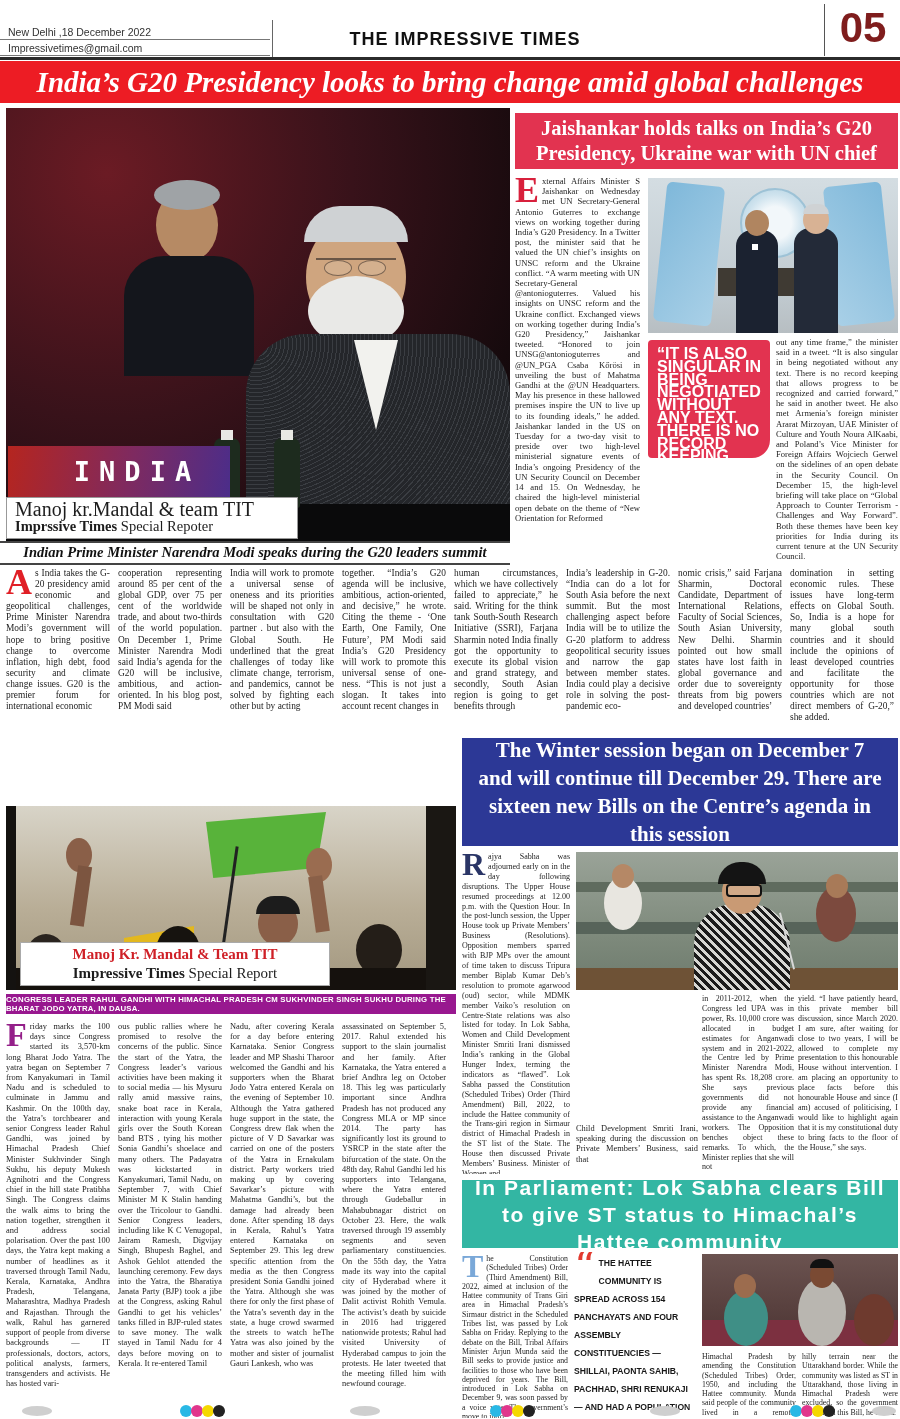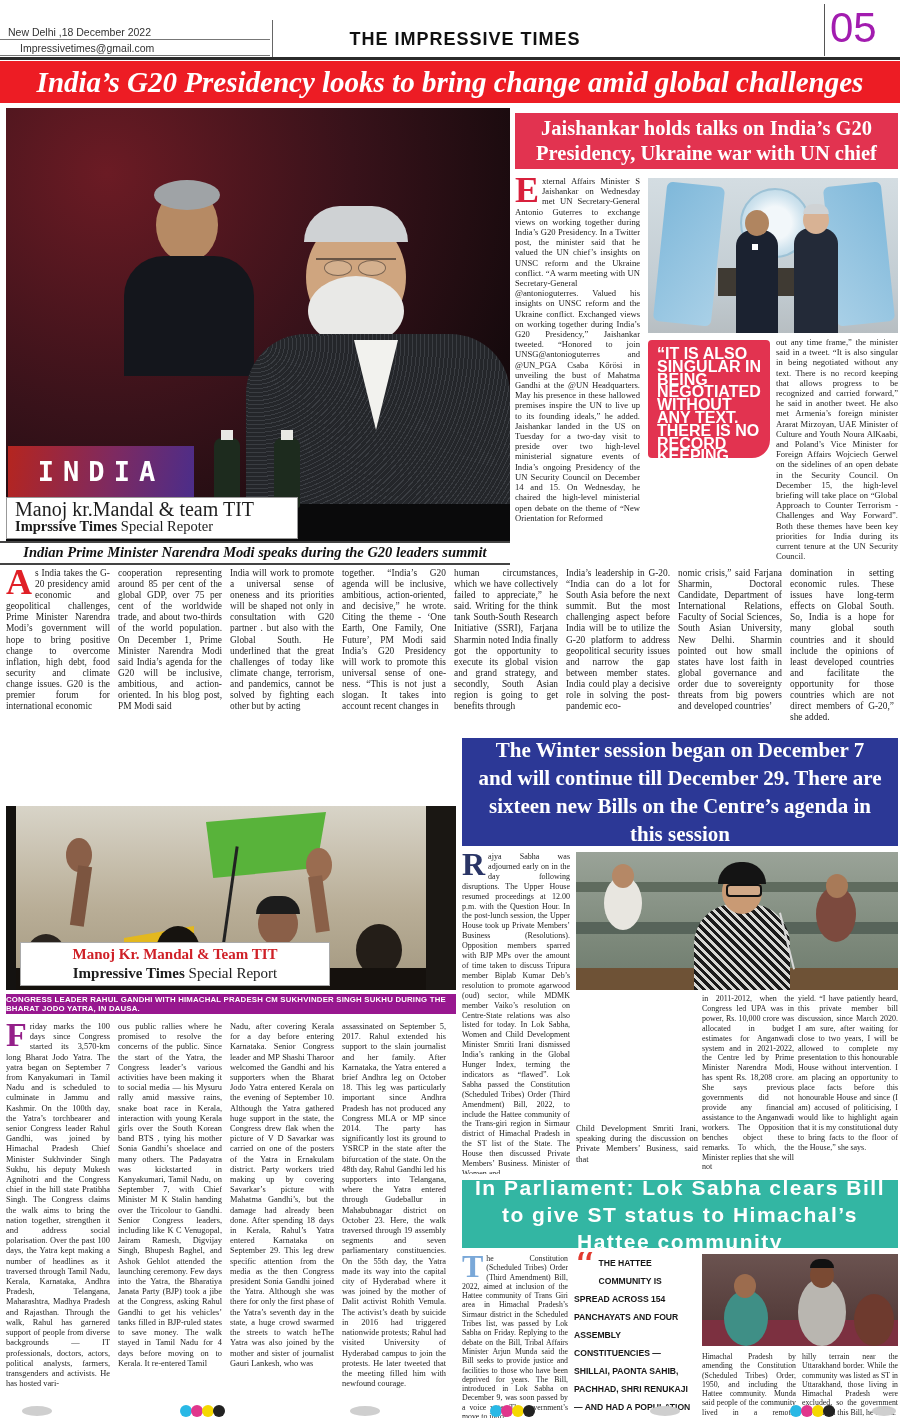--- a/index.html
+++ b/index.html
@@ -1,45 +1,45 @@
 <!DOCTYPE html>
 <html><head>
 <meta charset="utf-8">
 <style>
   html,body{margin:0;padding:0;background:#e8e8e8;}
   #page{position:relative;width:900px;height:1419px;background:#ffffff;overflow:hidden;
         font-family:"Liberation Serif",serif;color:#1d1d1d;}
   .abs{position:absolute;}
   .sans{font-family:"Liberation Sans",sans-serif;}
-  .mono{font-family:"DejaVu Sans Mono",monospace;}
+  .mono{font-family:"DejaVu Sans Mono",monospace;padding-left:36px;}
   .colblock{font-size:8.6px;line-height:10.2px;text-align:justify;overflow:hidden;}
   .dc{float:left;font-weight:bold;font-size:38px;line-height:30px;margin:0 3px 0 0;}
   .banner-text{color:#fff;font-weight:bold;text-align:center;}
   .rule{background:#2b2b2b;}
   
   .dateline{font-size:10.5px;font-family:"Liberation Sans",sans-serif;color:#333;}
   
   .photo{overflow:hidden;}
   .dot{border-radius:50%;position:absolute;}
   .regrow span{display:inline-block;}
 </style>
 </head>
 <body>
 
 <div id="page">
 
   <div class="abs" style="left:0;top:0;width:900px;height:58px;">
     <div class="abs dateline" style="left:8px;top:26px;">New Delhi ,18 December 2022</div>
     <div class="abs rule" style="left:0;top:39px;width:270px;height:1px;background:#777;"></div>
-    <div class="abs dateline" style="left:20px;top:42px;">Impressivetimes@gmail.com</div>
+    <div class="abs dateline" style="left:8px;top:42px;">Impressivetimes@gmail.com</div>
     <div class="abs rule" style="left:0;top:55px;width:270px;height:1px;background:#777;"></div>
     <div class="abs" style="left:272px;top:20px;width:1px;height:38px;background:#666;"></div>
     <div class="abs sans" style="left:300px;top:29px;width:330px;text-align:center;font-weight:bold;font-size:18px;letter-spacing:1px;color:#111;">THE IMPRESSIVE TIMES</div>
     <div class="abs" style="left:824px;top:4px;width:1px;height:52px;background:#555;"></div>
-    <div class="abs sans" style="left:830px;top:4px;width:66px;font-size:42px;font-weight:normal;color:#a21caf;">05</div>
+    <div class="abs sans" style="left:830px;top:4px;width:66px;text-align:center;font-size:42px;font-weight:bold;color:#7f1d1d;">05</div>
   </div>
   <div class="abs rule" style="left:0;top:57px;width:900px;height:3px;"></div>
 
   <div class="abs" style="left:0;top:61px;width:900px;height:42px;background:#ed1c24;">
     <div class="banner-text" style="font-style:italic;font-size:29px;line-height:42px;font-family:'Liberation Serif',serif;">India’s G20 Presidency looks to bring change amid global challenges</div>
   </div>
 
   <div class="abs photo" style="left:6px;top:108px;width:504px;height:434px;background:radial-gradient(circle at 20% 15%,#6b1b24,#38121a 45%,#160a0d 80%,#0c0607);">
 
     <div class="abs dot" style="left:150px;top:80px;width:62px;height:74px;background:#b68a64;"></div>

